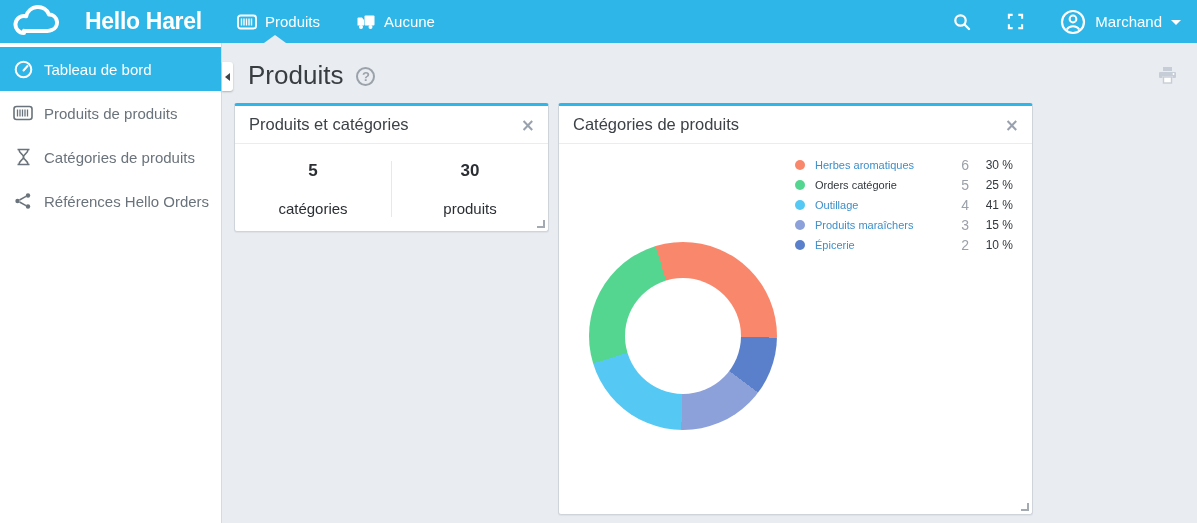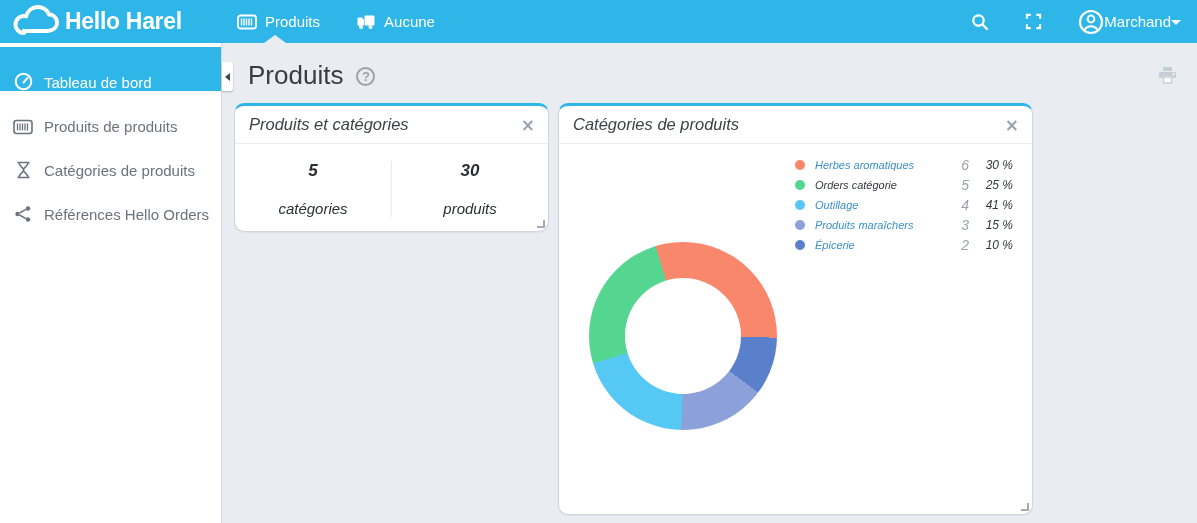--- a/index.html
+++ b/index.html
@@ -10,36 +10,36 @@
     position:relative;
     overflow:hidden;
     color:#3a3f44;
   }
 
   
   .topbar {
     position:absolute; top:0; left:0; right:0; height:43px;
     background:#2eb6e8; display:flex; align-items:center; z-index:5;
   }
-  .brand { width:222px; flex:0 0 222px; display:flex; align-items:center; gap:2px; padding-left:11px; }
+  .brand { width:222px; flex:0 0 222px; display:flex; align-items:center; gap:22px; padding-left:11px; }
   .brand-text { color:#fff; font-weight:bold; font-size:23px; letter-spacing:-0.3px; white-space:nowrap; }
   .topnav { display:flex; align-items:center; gap:36px; margin-left:15px; }
   .topnav-item { display:flex; align-items:center; gap:8px; color:#fff; font-size:15px; cursor:pointer; white-space:nowrap; }
   .topbar-right { margin-left:auto; display:flex; align-items:center; gap:36px; padding-right:16px; }
   .tb-icon { display:flex; align-items:center; cursor:pointer; }
-  .user-menu { display:flex; align-items:center; color:#fff; font-size:15px; cursor:pointer; }
+  .user-menu { display:flex; align-items:center; gap:9px; color:#fff; font-size:15px; cursor:pointer; }
   .caret-down { width:0; height:0; border-left:5px solid transparent; border-right:5px solid transparent; border-top:5px solid #fff; margin-top:2px; }
 
   
   .sidebar {
     position:absolute; top:43px; left:0; bottom:0; width:222px;
     background:#fff; border-right:1px solid #d6dae0; padding-top:4px; z-index:2;
   }
   .side-item {
-    height:44px; display:flex; align-items:flex-end; gap:11px;
+    height:44px; display:flex; align-items:center; gap:11px;
     padding-left:13px; font-size:15px; color:#6a737b; cursor:pointer; white-space:nowrap;
   }
   .side-item.active { background:#2eb6e8; color:#fff; }
   .side-item.active svg * { stroke:#fff; }
   .side-icn { width:20px; display:flex; justify-content:center; flex:0 0 20px; }
 
   
   .content { position:absolute; top:43px; left:222px; right:0; bottom:0; background:#e9edf2; }
   .notch {
     position:absolute; top:-8px; left:42px; width:0; height:0; z-index:6;
@@ -57,22 +57,22 @@
   .page-title { font-size:26px; font-weight:400; color:#383d42; }
   .help-icon {
     margin-left:13px; width:19px; height:19px; border:2px solid #9ba2aa; border-radius:50%;
     color:#9ba2aa; font-size:13px; font-weight:bold; display:flex; align-items:center; justify-content:center;
     cursor:pointer; margin-top:3px;
   }
   .print-icon { margin-left:auto; cursor:pointer; display:flex; }
 
   .cards { display:flex; align-items:flex-start; padding-left:12px; margin-top:11px; gap:9px; }
   .card {
-    background:#fff; border:1px solid #cfd4db; border-top:3px solid #2eb6e8; border-radius:10px;
-    box-shadow:0 1px 1px rgba(0,0,0,.05); position:relative;font-style:italic;
+    background:#fff; border:1px solid #cfd4db; border-top:3px solid #2eb6e8; border-radius:3px;
+    box-shadow:0 1px 1px rgba(0,0,0,.05); position:relative;
   }
   .card-header { display:flex; align-items:center; justify-content:space-between; padding:9px 13px 9px 14px; border-bottom:1px solid #ececec; }
   .card-title { font-size:16.5px; color:#3d4247; }
   .card-close { color:#98a1ad; font-size:17px; line-height:14px; font-weight:bold; cursor:pointer; font-family:"DejaVu Sans", sans-serif; }
   .resize-handle { position:absolute; right:3px; bottom:3px; width:8px; height:8px; border-right:2px solid #a3aab2; border-bottom:2px solid #a3aab2; cursor:nwse-resize; }
 
   .card-stats { width:315px; height:129px; }
   .stats-row { display:flex; margin-top:17px; }
   .stat-cell { flex:1; text-align:center; }
   .stat-cell + .stat-cell { border-left:1px solid #e8e8e8; }

